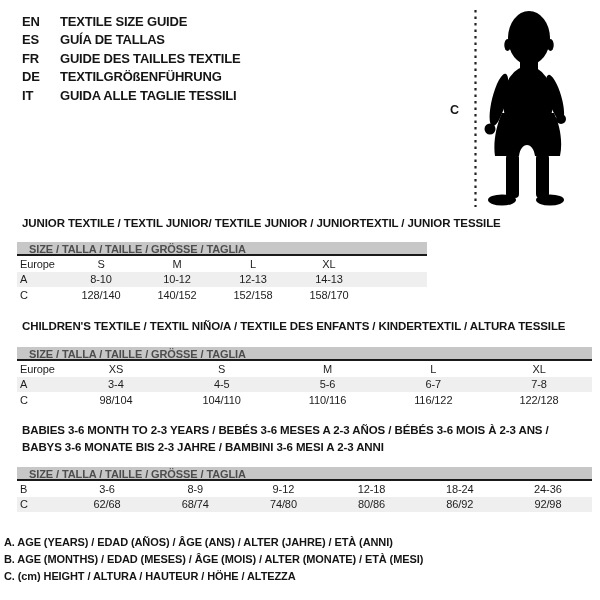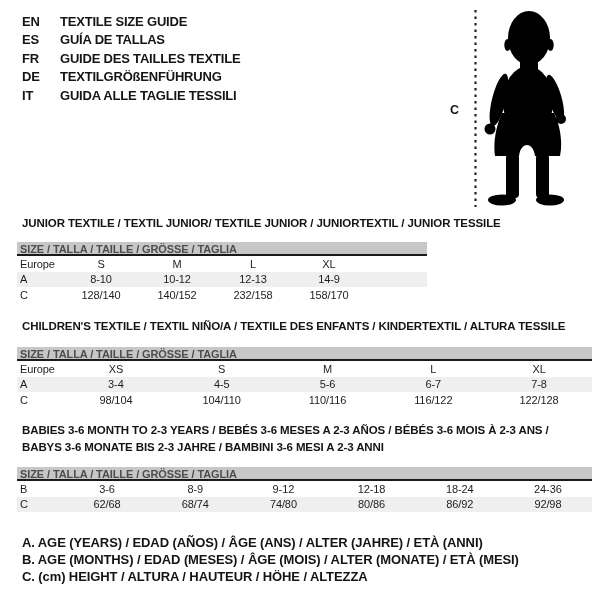--- a/index.html
+++ b/index.html
@@ -13,31 +13,31 @@
   .lang-code{width:38px;flex:0 0 38px;}
   
   .figure-svg{position:absolute;left:470px;top:8px;}
   .height-label{position:absolute;left:450px;top:103px;width:18px;font-size:12.5px;font-weight:bold;color:#151515;}
   
   .sec-title{position:absolute;left:22px;font-size:11.5px;font-weight:bold;letter-spacing:-0.1px;color:#141414;line-height:16.5px;white-space:nowrap;}
   
   .size-block{position:absolute;left:17px;}
   .size-bar{
     background:#c7c7c7;color:#4d4d4d;font-size:11px;font-weight:bold;letter-spacing:-0.1px;
-    height:14px;line-height:14px;padding-left:3px;border-bottom:2px solid #1a1a1a;box-sizing:border-box;
+    height:14px;line-height:14px;padding-left:12px;border-bottom:2px solid #1a1a1a;box-sizing:border-box;
   }
   table.size-table{border-collapse:collapse;table-layout:fixed;}
   table.size-table td{
     font-size:11px;height:15.5px;text-align:center;padding:0;letter-spacing:-0.1px;
     white-space:nowrap;overflow:hidden;color:#1d1d1d;
   }
   table.size-table td.lbl{text-align:left;padding-left:3px;}
   tr.striped{background:#efefef;}
   
-  .legend{position:absolute;left:22px;top:534px;font-size:13px;font-weight:bold;letter-spacing:-0.1px;line-height:17.2px;color:#141414;}
+  .legend{position:absolute;left:4px;top:534px;font-size:11px;font-weight:bold;letter-spacing:-0.1px;line-height:17.2px;color:#141414;}
 </style>
 </head>
 <body>
 
 <div class="canvas">
 
   <div class="lang-list">
     <div class="lang-row">
       <span class="lang-code">EN</span>
       <span>TEXTILE SIZE GUIDE</span>
@@ -108,28 +108,28 @@
         <td>M</td>
         <td>L</td>
         <td>XL</td>
         <td></td>
       </tr>
       <tr class="striped">
         <td class="lbl">A</td>
         <td>8-10</td>
         <td>10-12</td>
         <td>12-13</td>
-        <td>14-9</td>
+        <td>14-13</td>
         <td></td>
       </tr>
       <tr>
         <td class="lbl">C</td>
         <td>128/140</td>
         <td>140/152</td>
-        <td>232/158</td>
+        <td>152/158</td>
         <td>158/170</td>
         <td></td>
       </tr>
     </tbody>
       </table>
   </div>
 
   <div class="sec-title" style="top:318px;">CHILDREN'S TEXTILE / TEXTIL NIÑO/A / TEXTILE DES ENFANTS / KINDERTEXTIL / ALTURA TESSILE</div>
   <div class="size-block" style="top:347px;width:575px;">
     <div class="size-bar">SIZE / TALLA / TAILLE / GRÖSSE / TAGLIA</div>

